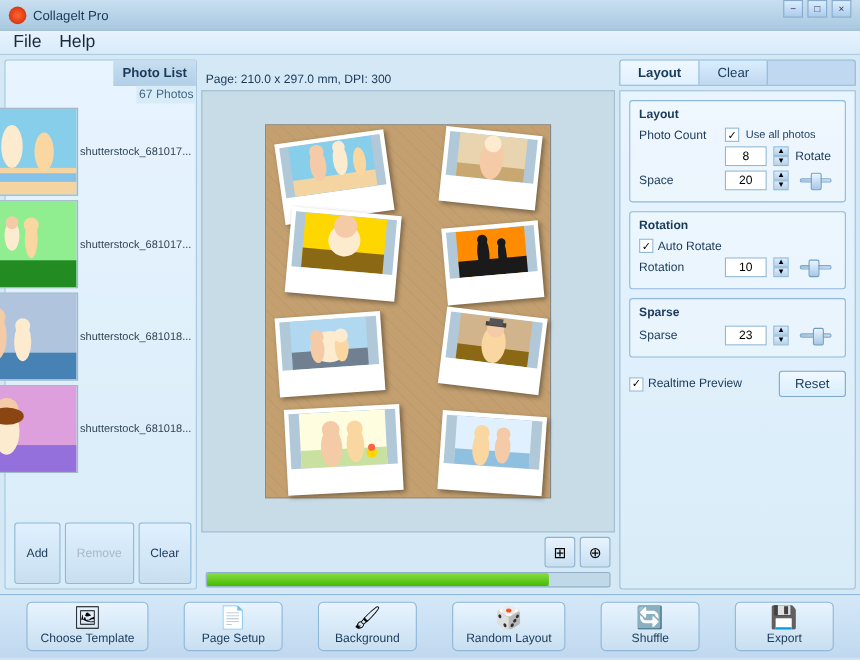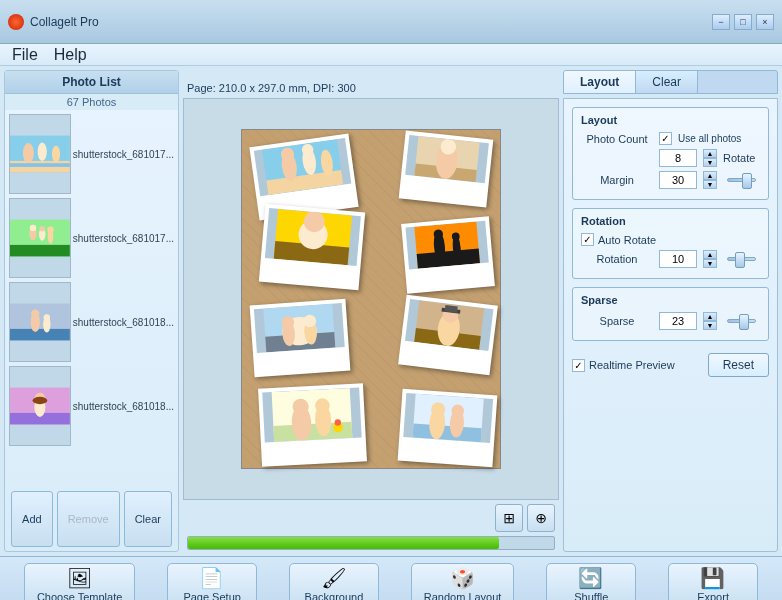--- a/index.html
+++ b/index.html
@@ -8,23 +8,22 @@
       font-size: 12px;
       background: #d0e4f0;
       width: 782px;
       height: 600px;
       overflow: hidden;
     }
 
     
     .title-bar {
       background: linear-gradient(to bottom, #c8dff0, #a8c8e0);
-      height: 44px;
-      display: flex;
-      align-items: center;
+      height: 28px;
+      display: flex;
       justify-content: space-between;
       padding: 0 8px;
       border-bottom: 1px solid #88aac0;
     }
     .title-bar-left {
       display: flex;
       align-items: center;
       gap: 6px;
     }
     .app-icon {
@@ -80,20 +79,21 @@
     }
 
     
     .photo-list-panel {
       width: 175px;
       background: linear-gradient(to bottom, #e8f4ff, #d8ecf8);
       border: 1px solid #a8c8e0;
       border-radius: 3px;
       display: flex;
       flex-direction: column;
+      align-items: flex-end;
     }
     .photo-list-header {
       background: linear-gradient(to bottom, #c8dff0, #b0d0e8);
       padding: 4px 8px;
       font-weight: bold;
       font-size: 12px;
       color: #1a3a5a;
       border-bottom: 1px solid #a0c0d8;
       text-align: center;
     }
@@ -302,21 +302,20 @@
       display: flex;
       align-items: center;
       gap: 6px;
       margin-bottom: 4px;
     }
     .field-label {
       font-size: 11px;
       color: #1a3a5a;
       width: 72px;
       flex-shrink: 0;
-      text-align: center;
     }
     .field-input {
       width: 38px;
       height: 18px;
       border: 1px solid #90b8d8;
       background: white;
       font-size: 11px;
       padding: 0 2px;
       text-align: center;
     }
@@ -669,32 +668,32 @@
         <div class="field-row">
           <span class="field-label"></span>
           <input class="field-input" type="text" value="8" style="">
           <div class="spin-btns">
             <div class="spin-btn">▲</div>
             <div class="spin-btn">▼</div>
           </div>
           <span style="font-size:11px;color:#1a3a5a;">Rotate</span>
         </div>
 
-
         <div class="field-row">
-          <span class="field-label">Margin</span>
-          <input class="field-input" value="30" type="text" style="">
+          <span class="field-label">Space</span>
+          <input class="field-input" value="20" type="text" style="">
           <div class="spin-btns">
             <div class="spin-btn">▲</div>
             <div class="spin-btn">▼</div>
           </div>
           <div class="slider-track">
-            <div class="slider-thumb" style="left:50%;"></div>
-          </div>
-        </div>
+            <div class="slider-thumb" style="left:35%;"></div>
+          </div>
+        </div>
+
       </div>
 
       <div class="section-box">
         <div class="section-title">Rotation</div>
 
         <div class="checkbox-row">
           <div class="checkbox-box">✓</div>
           <span class="checkbox-label">Auto Rotate</span>
         </div>
 

